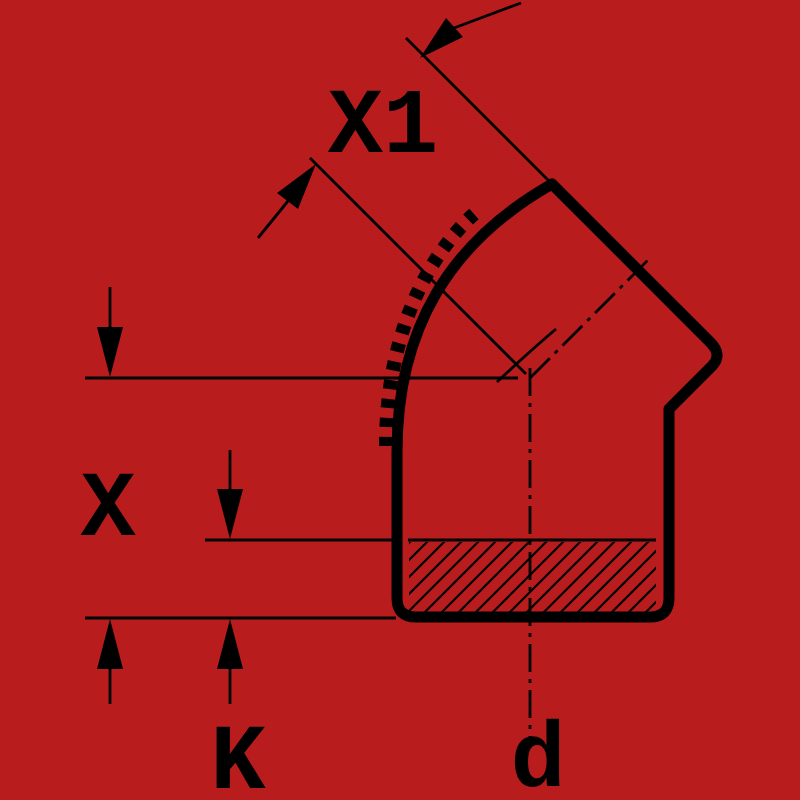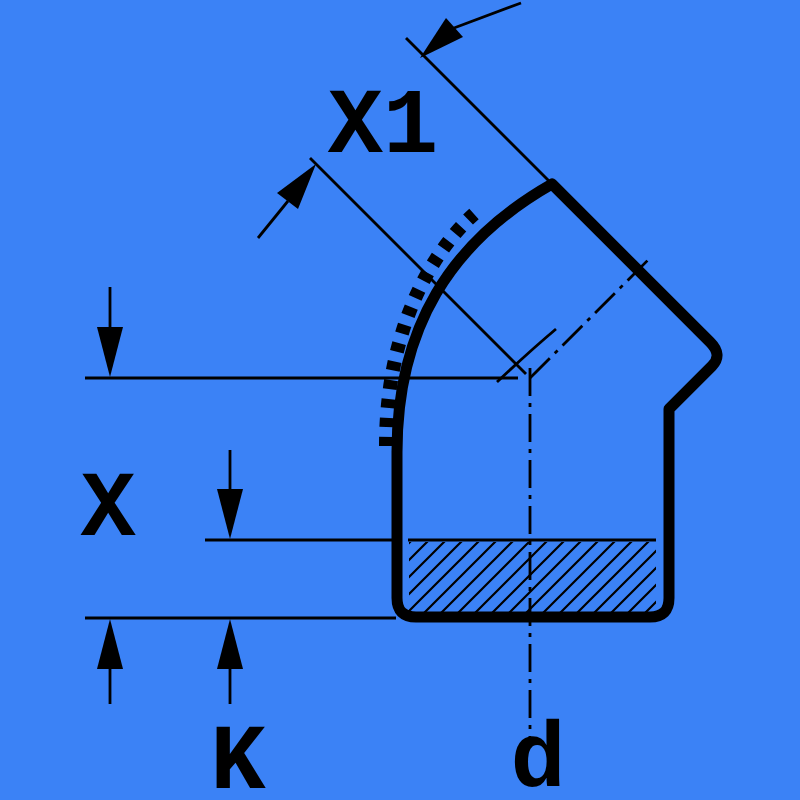--- a/index.html
+++ b/index.html
@@ -4,21 +4,21 @@
 <style>
   html, body {
     margin: 0;
     padding: 0;
     background: #ffffff;
   }
   .canvas {
     position: relative;
     width: 800px;
     height: 800px;
-    background: #3b82f6;
+    background: #b91c1c;
     overflow: hidden;
   }
   svg text {
     font-family: "Liberation Mono", "DejaVu Sans Mono", monospace;
     font-weight: 700;
     font-size: 92px;
     text-anchor: middle;
   }
   .thin  { stroke-width: 2.8; fill: none; stroke-linecap: butt; }
   .thick { stroke-width: 11;  fill: none; stroke-linejoin: round; stroke-linecap: round; }

